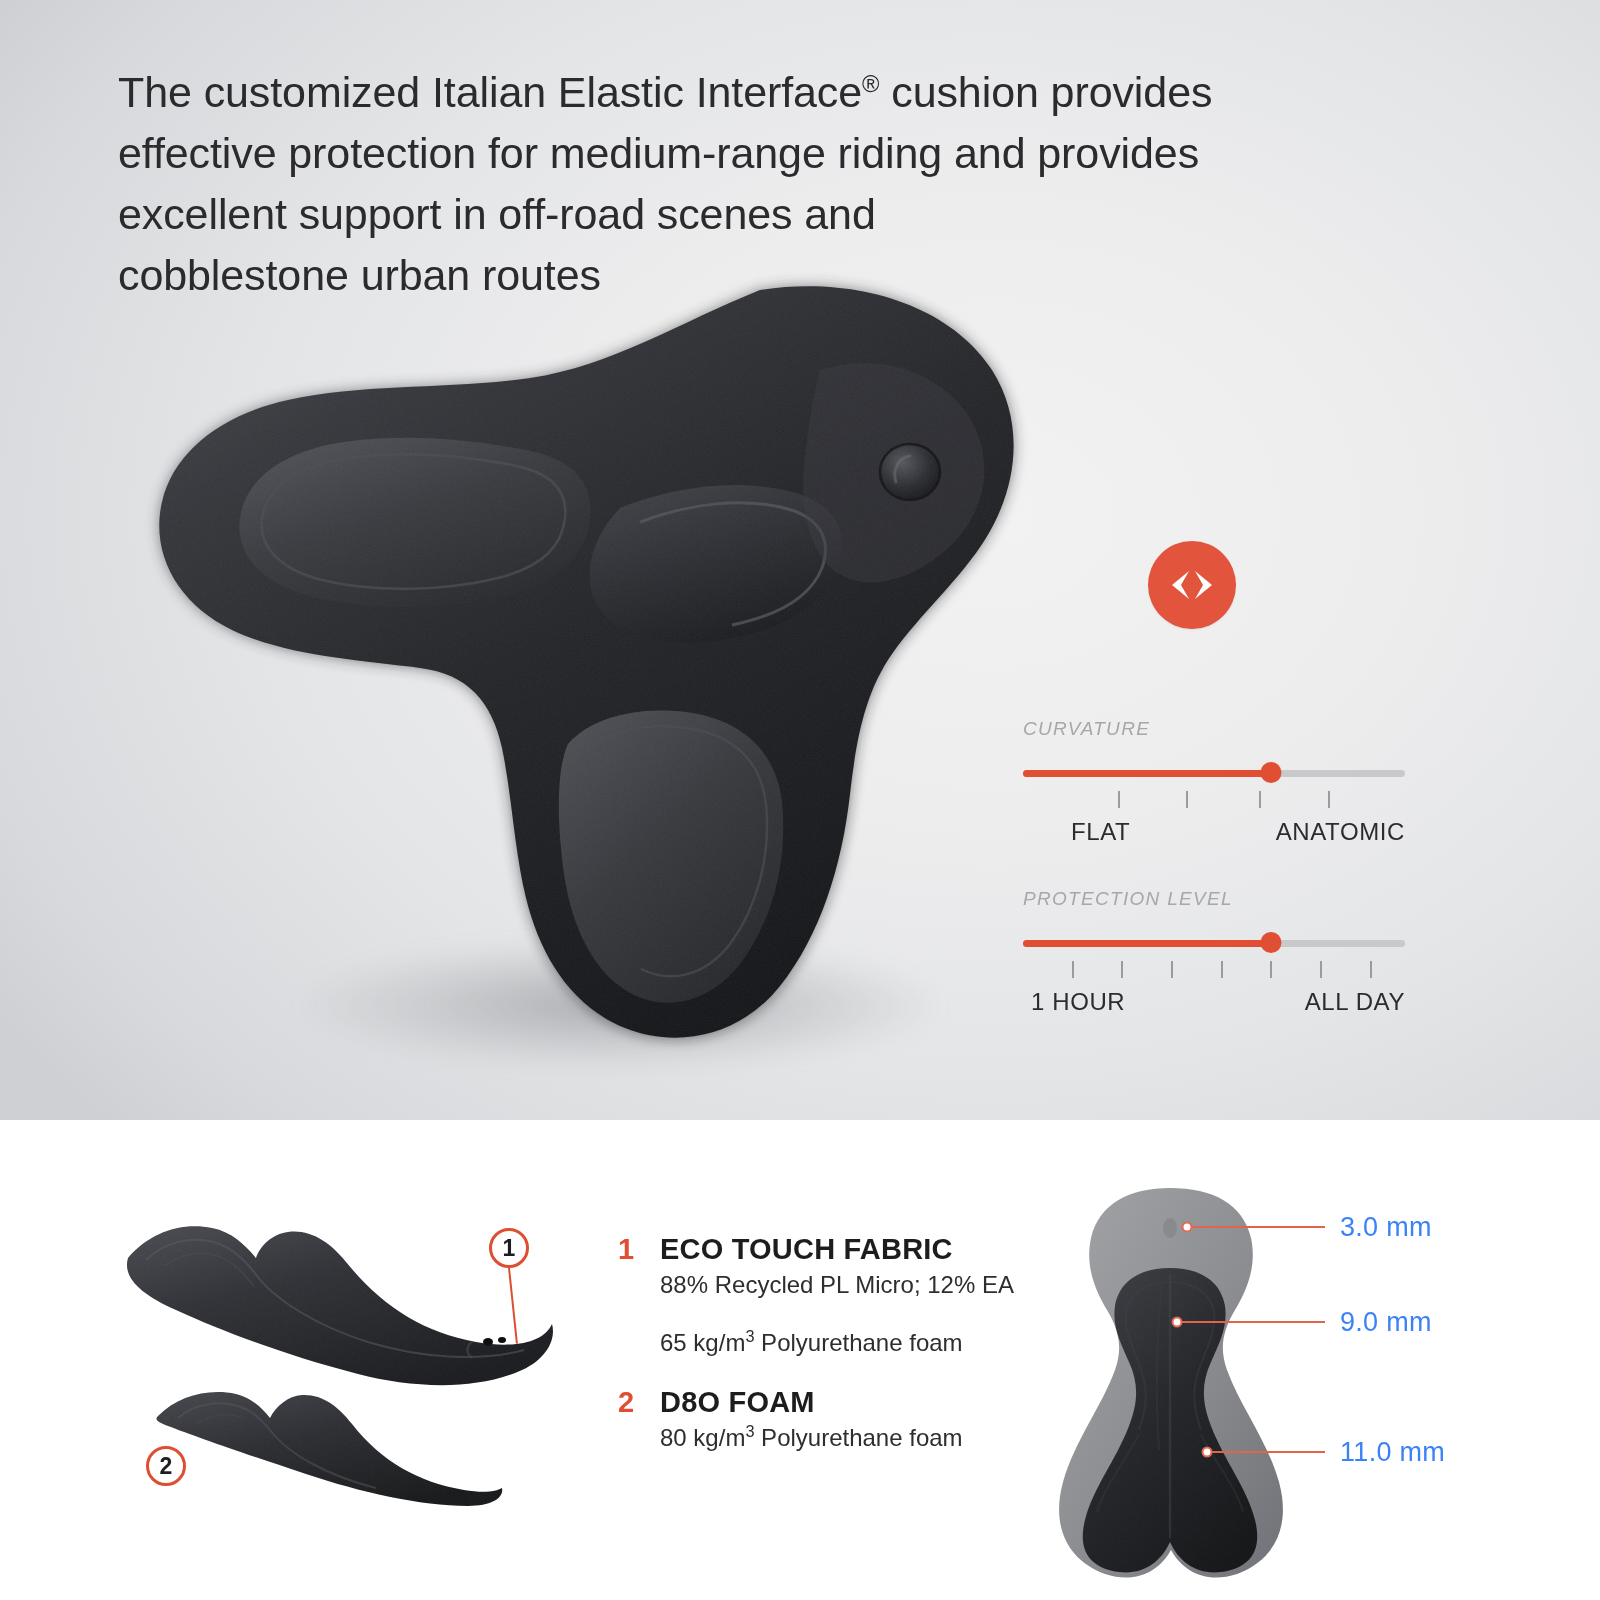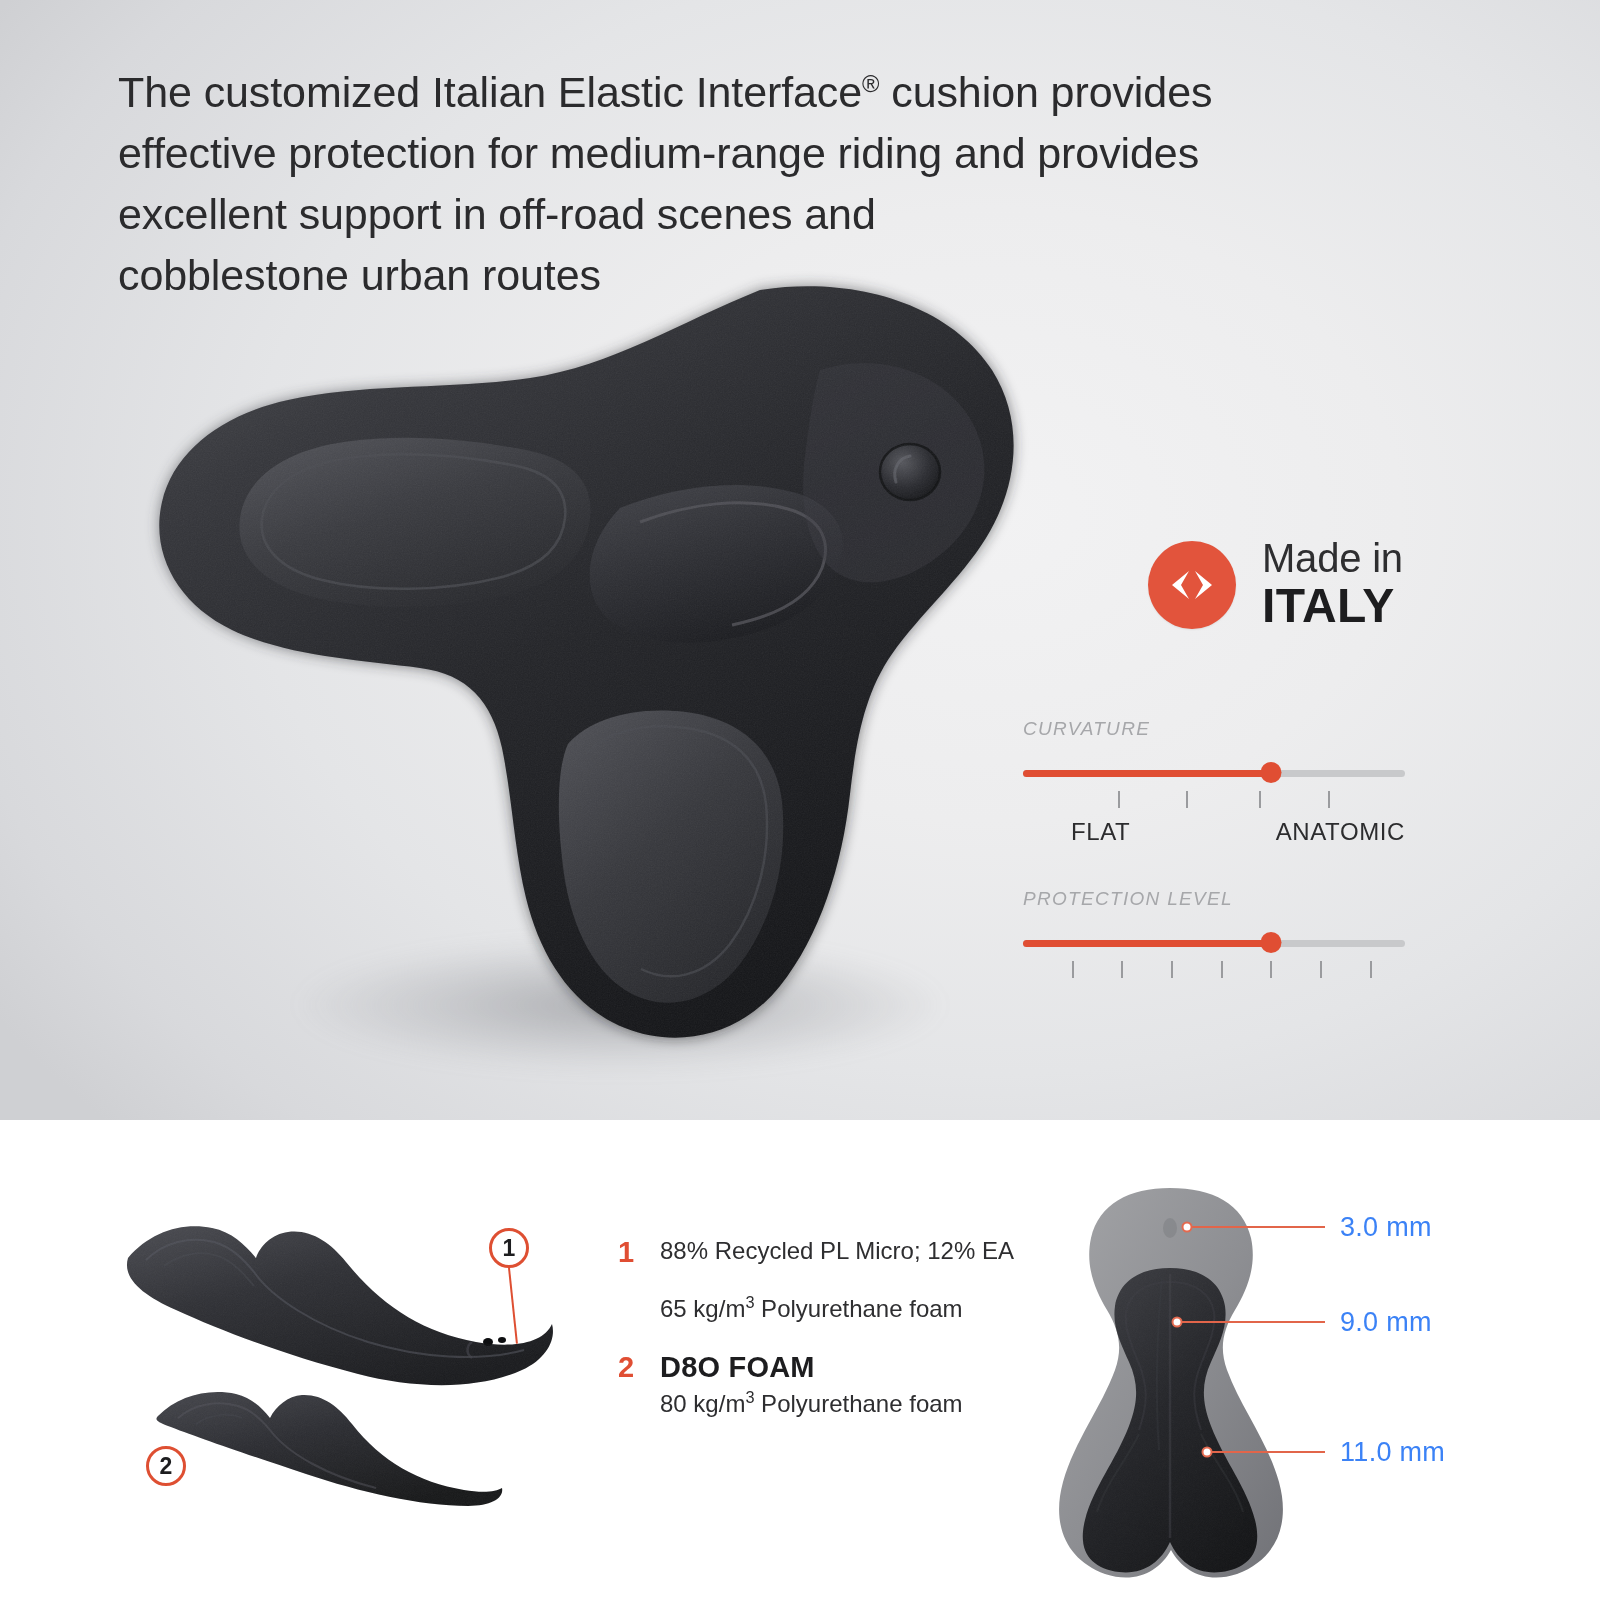--- a/index.html
+++ b/index.html
@@ -420,24 +420,20 @@
     </svg>
   </div>
 
   <div id="italy-badge">
     <div id="italy-circle">
       <svg width="54" height="34" viewBox="0 0 54 34">
         <path d="M 24 3 L 7 17 L 24 31 L 16 17 Z" fill="#ffffff"></path>
         <path d="M 30 3 L 47 17 L 30 31 L 38 17 Z" fill="#ffffff"></path>
       </svg>
     </div>
-    <div id="italy-text">
-      <span id="made-in-label">Made in</span>
-      <span id="italy-label">ITALY</span>
-    </div>
   </div>
 
   <div class="slider-group" id="slider-curvature">
     <div class="slider-title">CURVATURE</div>
     <div class="slider-track-wrap">
       <div class="slider-track-bg"></div>
       <div class="slider-track-fill" style="width:65%"></div>
       <div class="slider-knob" style="left:65%"></div>
     </div>
     <div class="slider-ticks">
@@ -460,20 +456,24 @@
       <div class="slider-knob" style="left:65%"></div>
     </div>
     <div class="slider-ticks">
       <div class="tick" style="left:13%"></div>
       <div class="tick" style="left:26%"></div>
       <div class="tick" style="left:39%"></div>
       <div class="tick" style="left:52%"></div>
       <div class="tick" style="left:65%"></div>
       <div class="tick" style="left:78%"></div>
       <div class="tick" style="left:91%"></div>
+    </div>
+    <div class="slider-ends">
+      <span class="end-left" style="left:8px">1 HOUR</span>
+      <span class="end-right">ALL DAY</span>
     </div>
   </div>
 
 </div>
 
 <div id="bottom">
 
   <div id="layers-photo">
     <svg width="440" height="300" viewBox="0 0 440 300">
       <defs>
@@ -553,20 +553,21 @@
     
     <div class="callout-badge" style="left:26px; top:236px;">
       <span>2</span>
     </div>
   </div>
 
   <div id="materials">
 
     <div class="material-row">
       <span class="material-num">1</span>
+      <div class="material-name">ECO TOUCH FABRIC</div>
       <div class="material-desc">88% Recycled PL Micro; 12% EA</div>
     </div>
 
     <div class="material-row" style="margin-bottom:26px;">
       <span class="material-num"></span>
       <div class="material-desc">65 kg/m<sup>3</sup> Polyurethane foam</div>
     </div>
 
     <div class="material-row" style="margin-bottom:0;">
       <span class="material-num">2</span>

